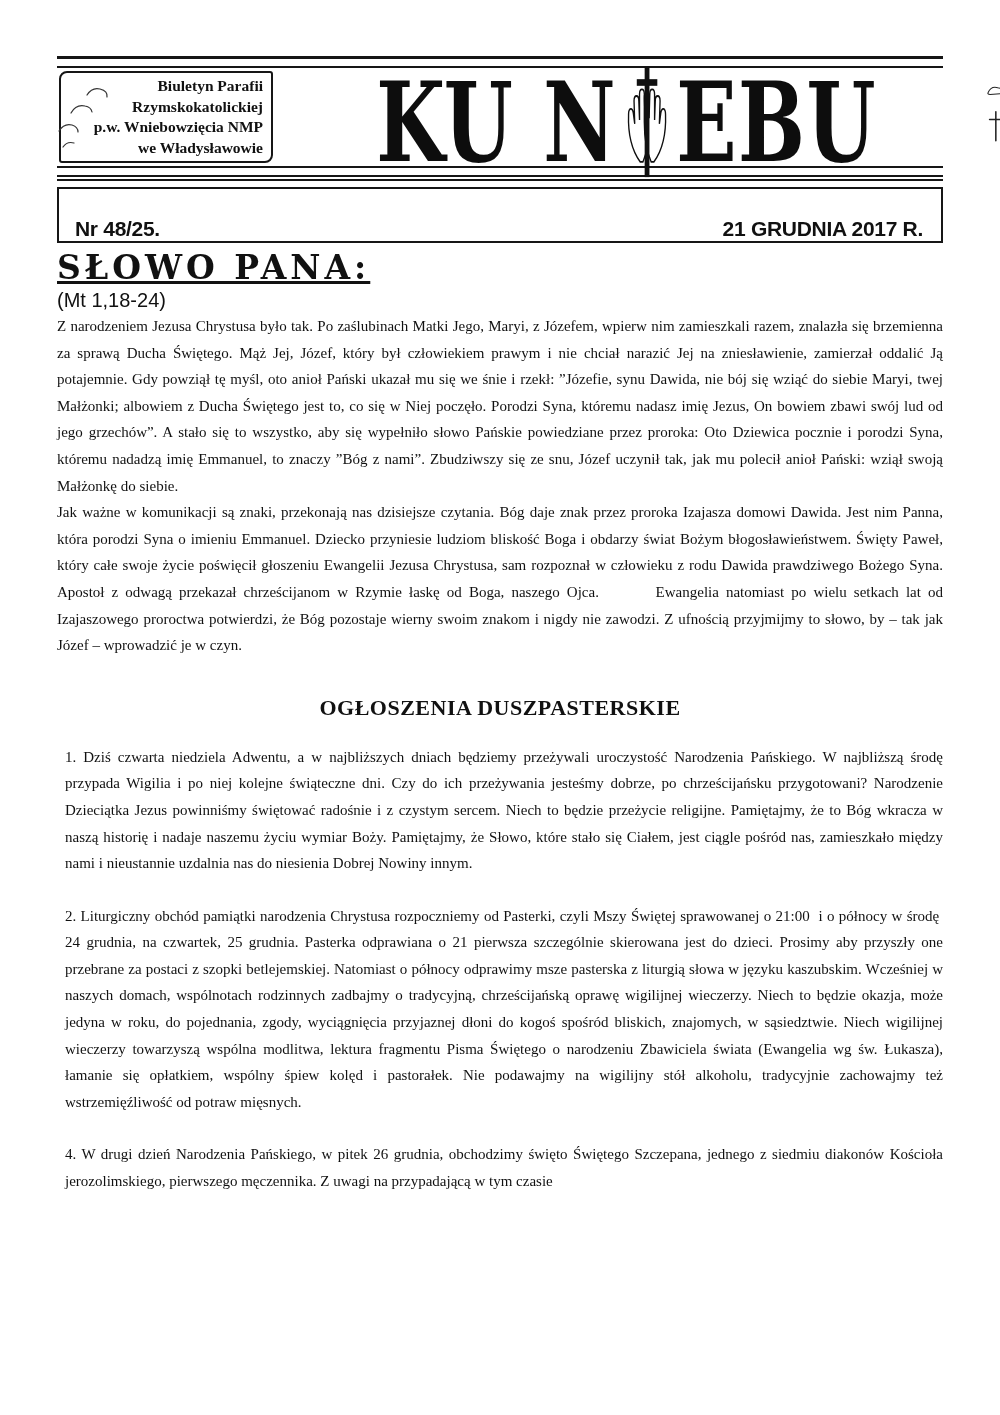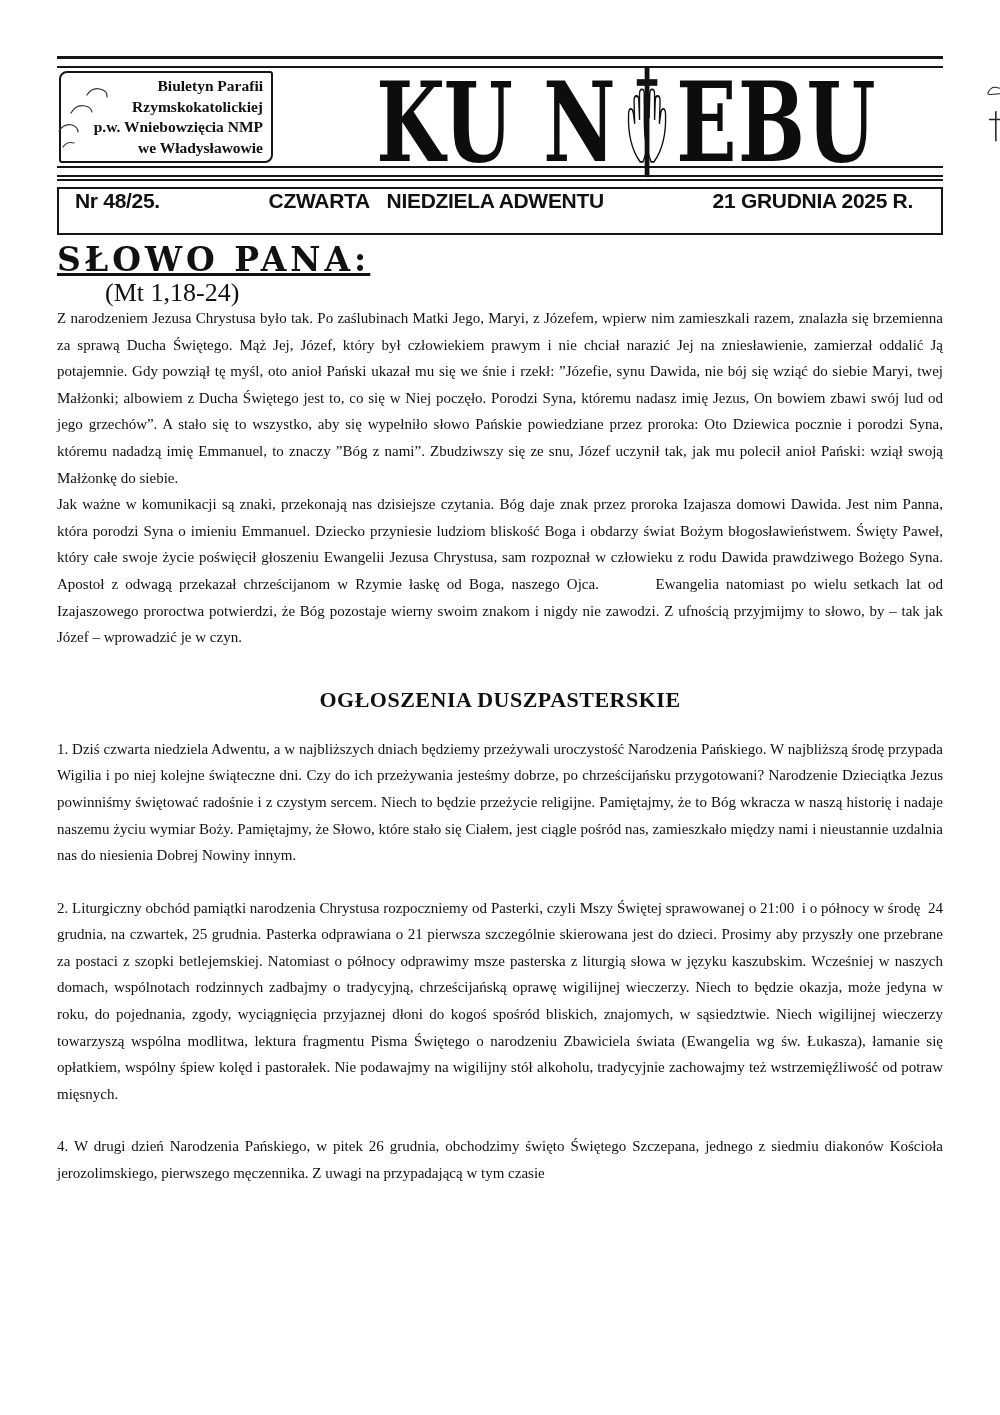--- a/index.html
+++ b/index.html
@@ -32,41 +32,41 @@
     white-space:nowrap;
   }
   .logo .word {
     font-family:"DejaVu Serif", serif; font-weight:bold; font-size:110px; line-height:96px;
     letter-spacing:2px; color:#0d0d0d;
   }
   .logo .hands { margin:0 -6px -8px -4px; }
   .church-wrap { flex:0 0 205px; align-self:flex-end; }
   
   .info-bar {
-    margin-top:6px; border:2px solid #161616; height:48px;
-    display:flex; align-items:flex-start; justify-content:space-between;
-    padding:0 28px 0 16px;
+    margin-top:6px; border:2px solid #161616; height:56px;
+    display:flex; align-items:flex-end; justify-content:space-between;
+    padding:0 18px 0 16px;
     font-family:"Liberation Sans", sans-serif; font-weight:bold; font-size:21px;
     letter-spacing:-0.3px;
   }
   
   main { margin-top:6px; }
   .gospel-heading {
     font-family:"DejaVu Serif", serif; font-weight:bold; font-size:33px; line-height:38px;
     letter-spacing:4px;
     text-decoration:underline;
   }
-  .gospel-ref { font-family:Liberation Serif, serif; font-size:26px; line-height:25px; margin-top:1px;margin-left:48px; }
+  .gospel-ref { font-family:Liberation Sans, sans-serif; font-size:20px; line-height:25px; margin-top:1px; }
   .body-text { font-size:15px; line-height:26.6px; text-align:justify; }
   .section-heading { font-weight:bold; font-size:22.5px; line-height:28px; margin-top:2px; }
   .center-heading {
     text-align:center; font-weight:bold; font-size:22px; letter-spacing:0.5px;
     margin-top:36px; margin-bottom:23px;
   }
-  .announcement { margin-bottom:26px; }
+  .announcement { margin-bottom:26px;margin-left:8px; }
 </style>
 </head>
 <body>
 
 <div class="page">
 
   <div class="top-rule"></div>
 
   <header class="masthead">
 
@@ -131,22 +131,21 @@
         <line x1="118" y1="100" x2="197" y2="100" stroke-width="2"></line>
         <line x1="118" y1="104" x2="197" y2="104"></line>
       </svg>
     </div>
   </header>
 
   <div class="mid-rule"></div>
 
   <div class="info-bar">
     <span>Nr 48/25.</span>
-    <span>CZWARTA&nbsp;&nbsp; NIEDZIELA ADWENTU</span>
-    <span>21 GRUDNIA 2025 R.</span>
+    <span>21 GRUDNIA 2017 R.</span>
   </div>
 
   <main>
 
     <h1 class="gospel-heading">SŁOWO PANA:</h1>
     <div class="gospel-ref">(Mt 1,18-24)</div>
     <p class="body-text">Z narodzeniem Jezusa Chrystusa było tak. Po zaślubinach Matki Jego, Maryi, z Józefem, wpierw nim zamieszkali razem, znalazła się brzemienna za sprawą Ducha Świętego. Mąż Jej, Józef, który był człowiekiem prawym i nie chciał narazić Jej na zniesławienie, zamierzał oddalić Ją potajemnie. Gdy powziął tę myśl, oto anioł Pański ukazał mu się we śnie i rzekł: ”Józefie, synu Dawida, nie bój się wziąć do siebie Maryi, twej Małżonki; albowiem z Ducha Świętego jest to, co się w Niej poczęło. Porodzi Syna, któremu nadasz imię Jezus, On bowiem zbawi swój lud od jego grzechów”. A stało się to wszystko, aby się wypełniło słowo Pańskie powiedziane przez proroka: Oto Dziewica pocznie i porodzi Syna, któremu nadadzą imię Emmanuel, to znaczy ”Bóg z nami”. Zbudziwszy się ze snu, Józef uczynił tak, jak mu polecił anioł Pański: wziął swoją Małżonkę do siebie.</p>
 
     <p class="body-text">Jak ważne w komunikacji są znaki, przekonają nas dzisiejsze czytania. Bóg daje znak przez proroka Izajasza domowi Dawida. Jest nim Panna, która porodzi Syna o imieniu Emmanuel. Dziecko przyniesie ludziom bliskość Boga i obdarzy świat Bożym błogosławieństwem. Święty Paweł, który całe swoje życie poświęcił głoszeniu Ewangelii Jezusa Chrystusa, sam rozpoznał w człowieku z rodu Dawida prawdziwego Bożego Syna. Apostoł z odwagą przekazał chrześcijanom w Rzymie łaskę od Boga, naszego Ojca.&nbsp;&nbsp;&nbsp;&nbsp;&nbsp;&nbsp;&nbsp; Ewangelia natomiast po wielu setkach lat od Izajaszowego proroctwa potwierdzi, że Bóg pozostaje wierny swoim znakom i nigdy nie zawodzi. Z ufnością przyjmijmy to słowo, by – tak jak Józef – wprowadzić je w czyn.</p>
 

